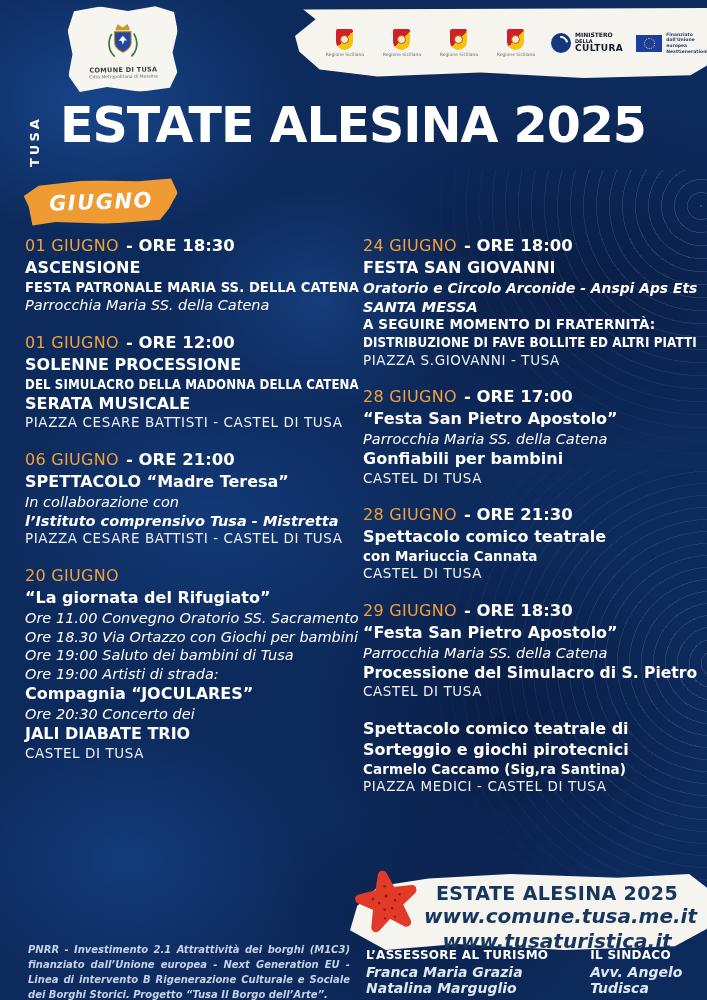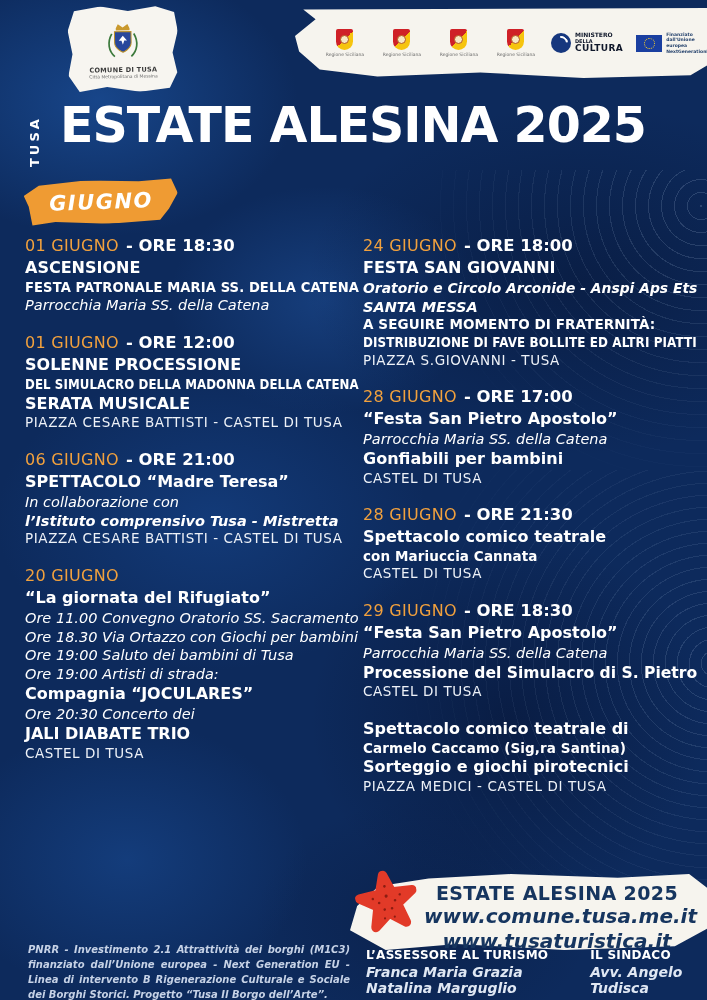--- a/index.html
+++ b/index.html
@@ -269,22 +269,22 @@
           <div class="line title">“Festa San Pietro Apostolo”</div>
           <div class="line italic">Parrocchia Maria SS. della Catena</div>
           <div class="line title" style="transform-origin: left center; transform: scaleX(0.973761);">Processione del Simulacro di S. Pietro</div>
           <div class="line venue">CASTEL DI TUSA</div>
         </div>
   </div>
 
   <div class="event">
     <div class="lines">
           <div class="line title">Spettacolo comico teatrale di</div>
+          <div class="line title">Sorteggio e giochi pirotecnici</div>
           <div class="line title-sm">Carmelo Caccamo (Sig,ra Santina)</div>
-          <div class="line title">Sorteggio e giochi pirotecnici</div>
           <div class="line venue">PIAZZA MEDICI - CASTEL DI TUSA</div>
         </div>
   </div>
 </div>
 
   <div class="bottom-banner"></div>
   <svg class="starfish" width="62" height="62" viewBox="0 0 100 100" style="transform:rotate(-10deg);">
     <polygon points="50,8 60,37 93,39 66,57 75,89 50,70 25,89 34,57 7,39 40,37" fill="#e23a28" stroke="#e23a28" stroke-width="15" stroke-linejoin="round"></polygon>
     <g fill="#8c1d12">
       <circle cx="50" cy="26" r="2.2"></circle>

